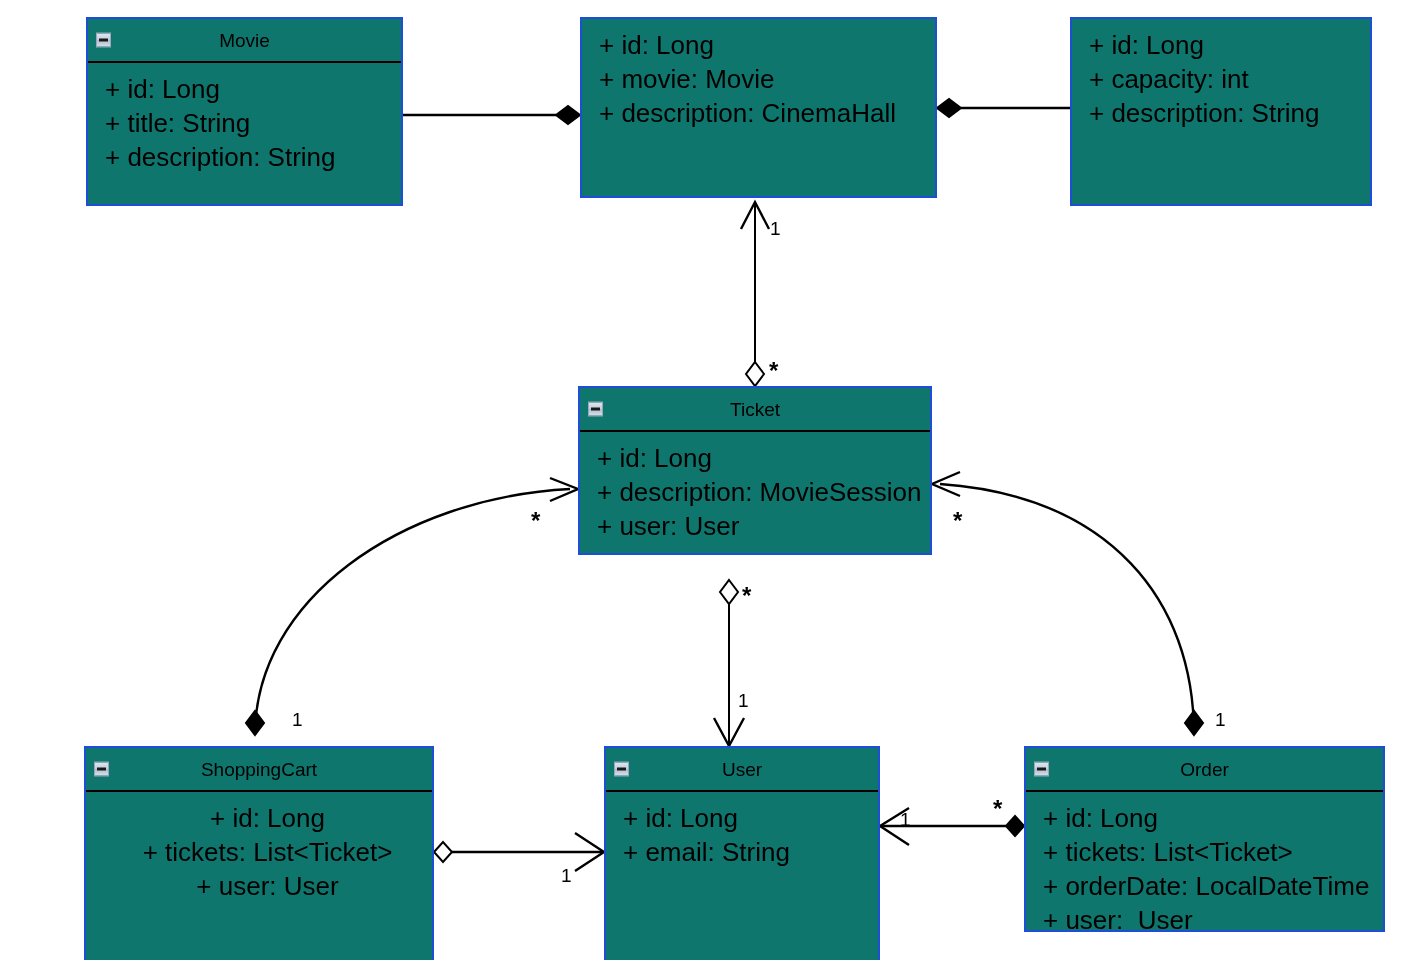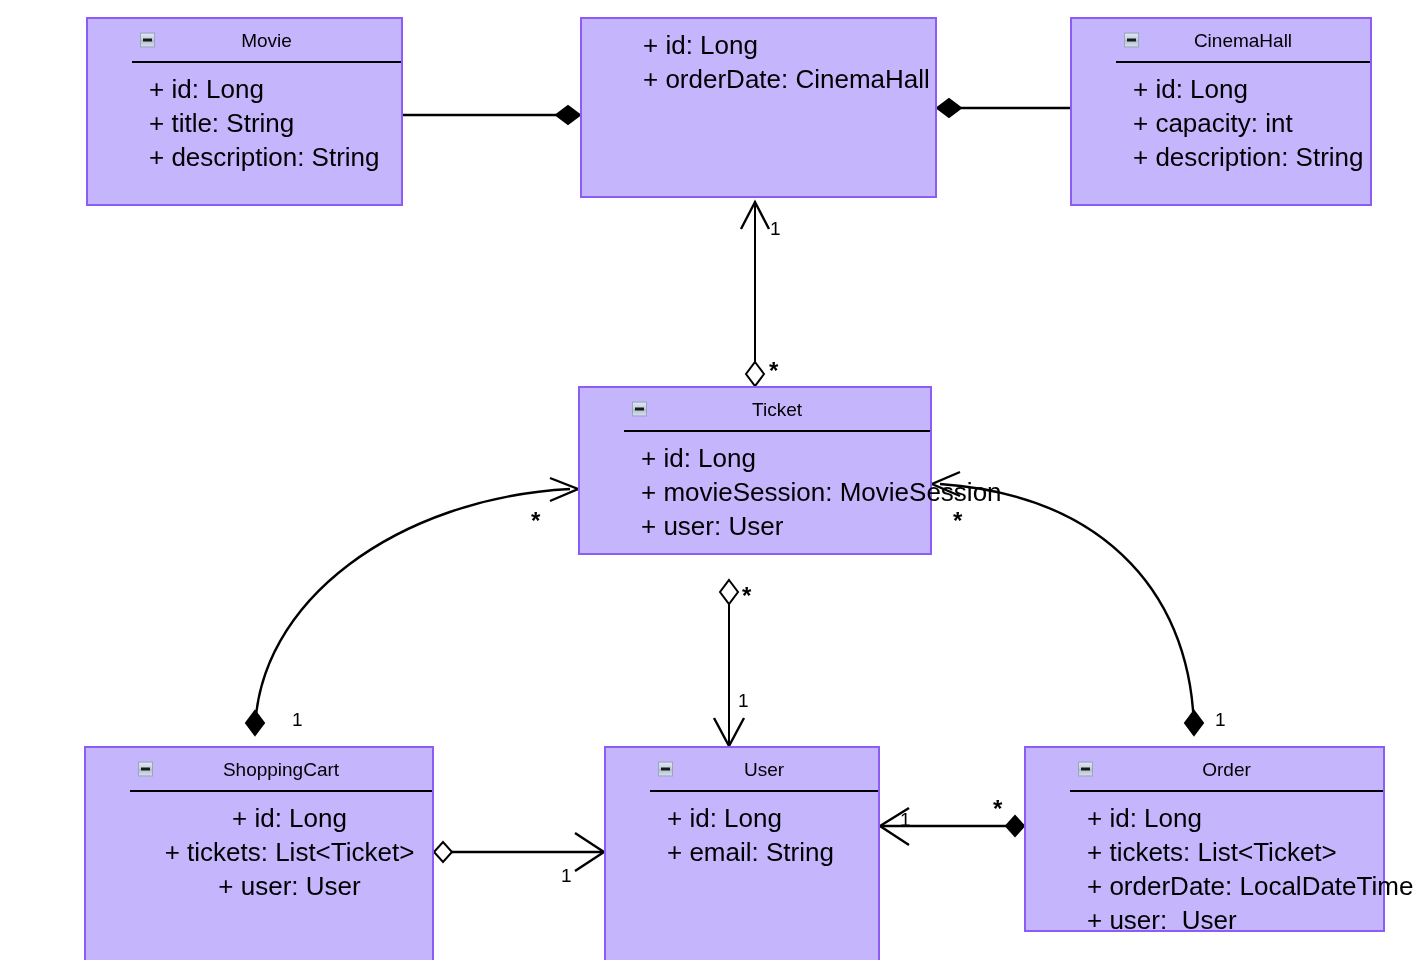--- a/index.html
+++ b/index.html
@@ -19,24 +19,23 @@
     position: absolute;
     left: 0;
     top: 0;
     width: 1420px;
     height: 960px;
     pointer-events: none;
   }
   .uml-class {
     position: absolute;
     box-sizing: border-box;
-    background: #c4b5fd;
-    border: 2px solid #8b5cf6;
+    background: #0f766e;
+    border: 2px solid #1d4ed8;
     z-index: 5;
-    padding-left: 44px;
   }
   .uml-header {
     position: relative;
     box-sizing: border-box;
     height: 44px;
     border-bottom: 2px solid #000000;
     display: flex;
     align-items: center;
     justify-content: center;
   }
@@ -153,44 +152,41 @@
     <div class="uml-body">
       <div class="uml-attr">+ id: Long</div>
       <div class="uml-attr">+ title: String</div>
       <div class="uml-attr">+ description: String</div>
     </div>
   </div>
 
   <div class="uml-class" style="left:580px; top:17px; width:357px; height:181px;">
     <div class="uml-body">
       <div class="uml-attr">+ id: Long</div>
-      <div class="uml-attr">+ orderDate: CinemaHall</div>
+      <div class="uml-attr">+ movie: Movie</div>
+      <div class="uml-attr">+ description: CinemaHall</div>
     </div>
   </div>
 
   <div class="uml-class" style="left:1070px; top:17px; width:302px; height:189px;">
-    <div class="uml-header">
-      <span class="collapse-icon"></span>
-      <span class="uml-title">CinemaHall</span>
-    </div>
     <div class="uml-body">
       <div class="uml-attr">+ id: Long</div>
       <div class="uml-attr">+ capacity: int</div>
       <div class="uml-attr">+ description: String</div>
     </div>
   </div>
 
   <div class="uml-class" style="left:578px; top:386px; width:354px; height:169px;">
     <div class="uml-header">
       <span class="collapse-icon"></span>
       <span class="uml-title">Ticket</span>
     </div>
     <div class="uml-body">
       <div class="uml-attr">+ id: Long</div>
-      <div class="uml-attr">+ movieSession: MovieSession</div>
+      <div class="uml-attr">+ description: MovieSession</div>
       <div class="uml-attr">+ user: User</div>
     </div>
   </div>
 
   <div class="uml-class" style="left:84px; top:746px; width:350px; height:242px;text-align:center;">
     <div class="uml-header">
       <span class="collapse-icon"></span>
       <span class="uml-title">ShoppingCart</span>
     </div>
     <div class="uml-body">

